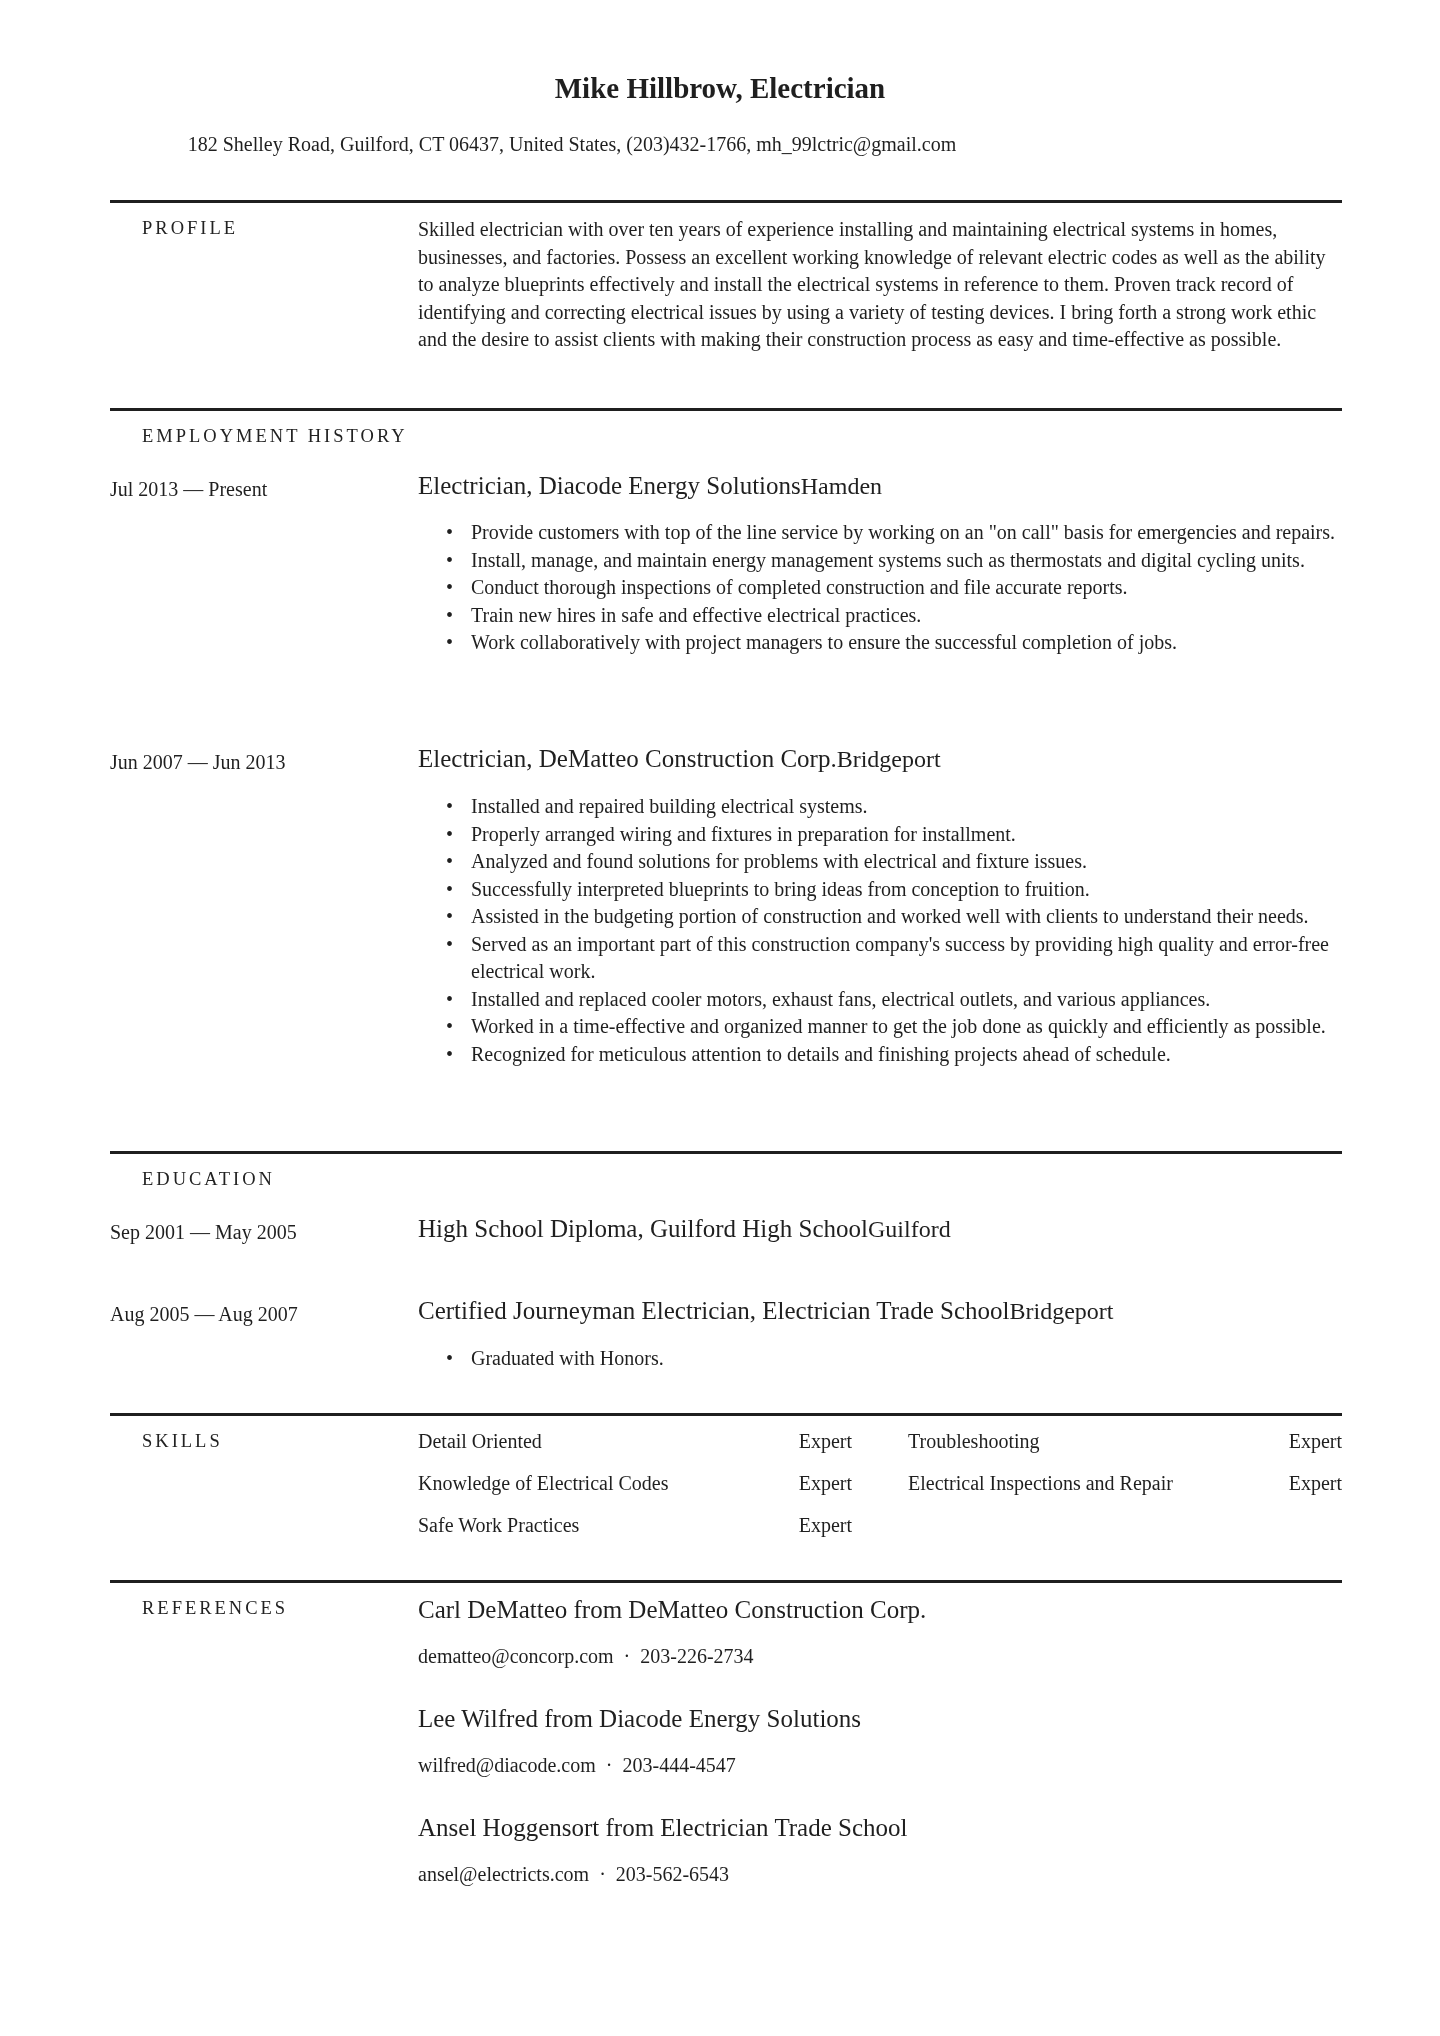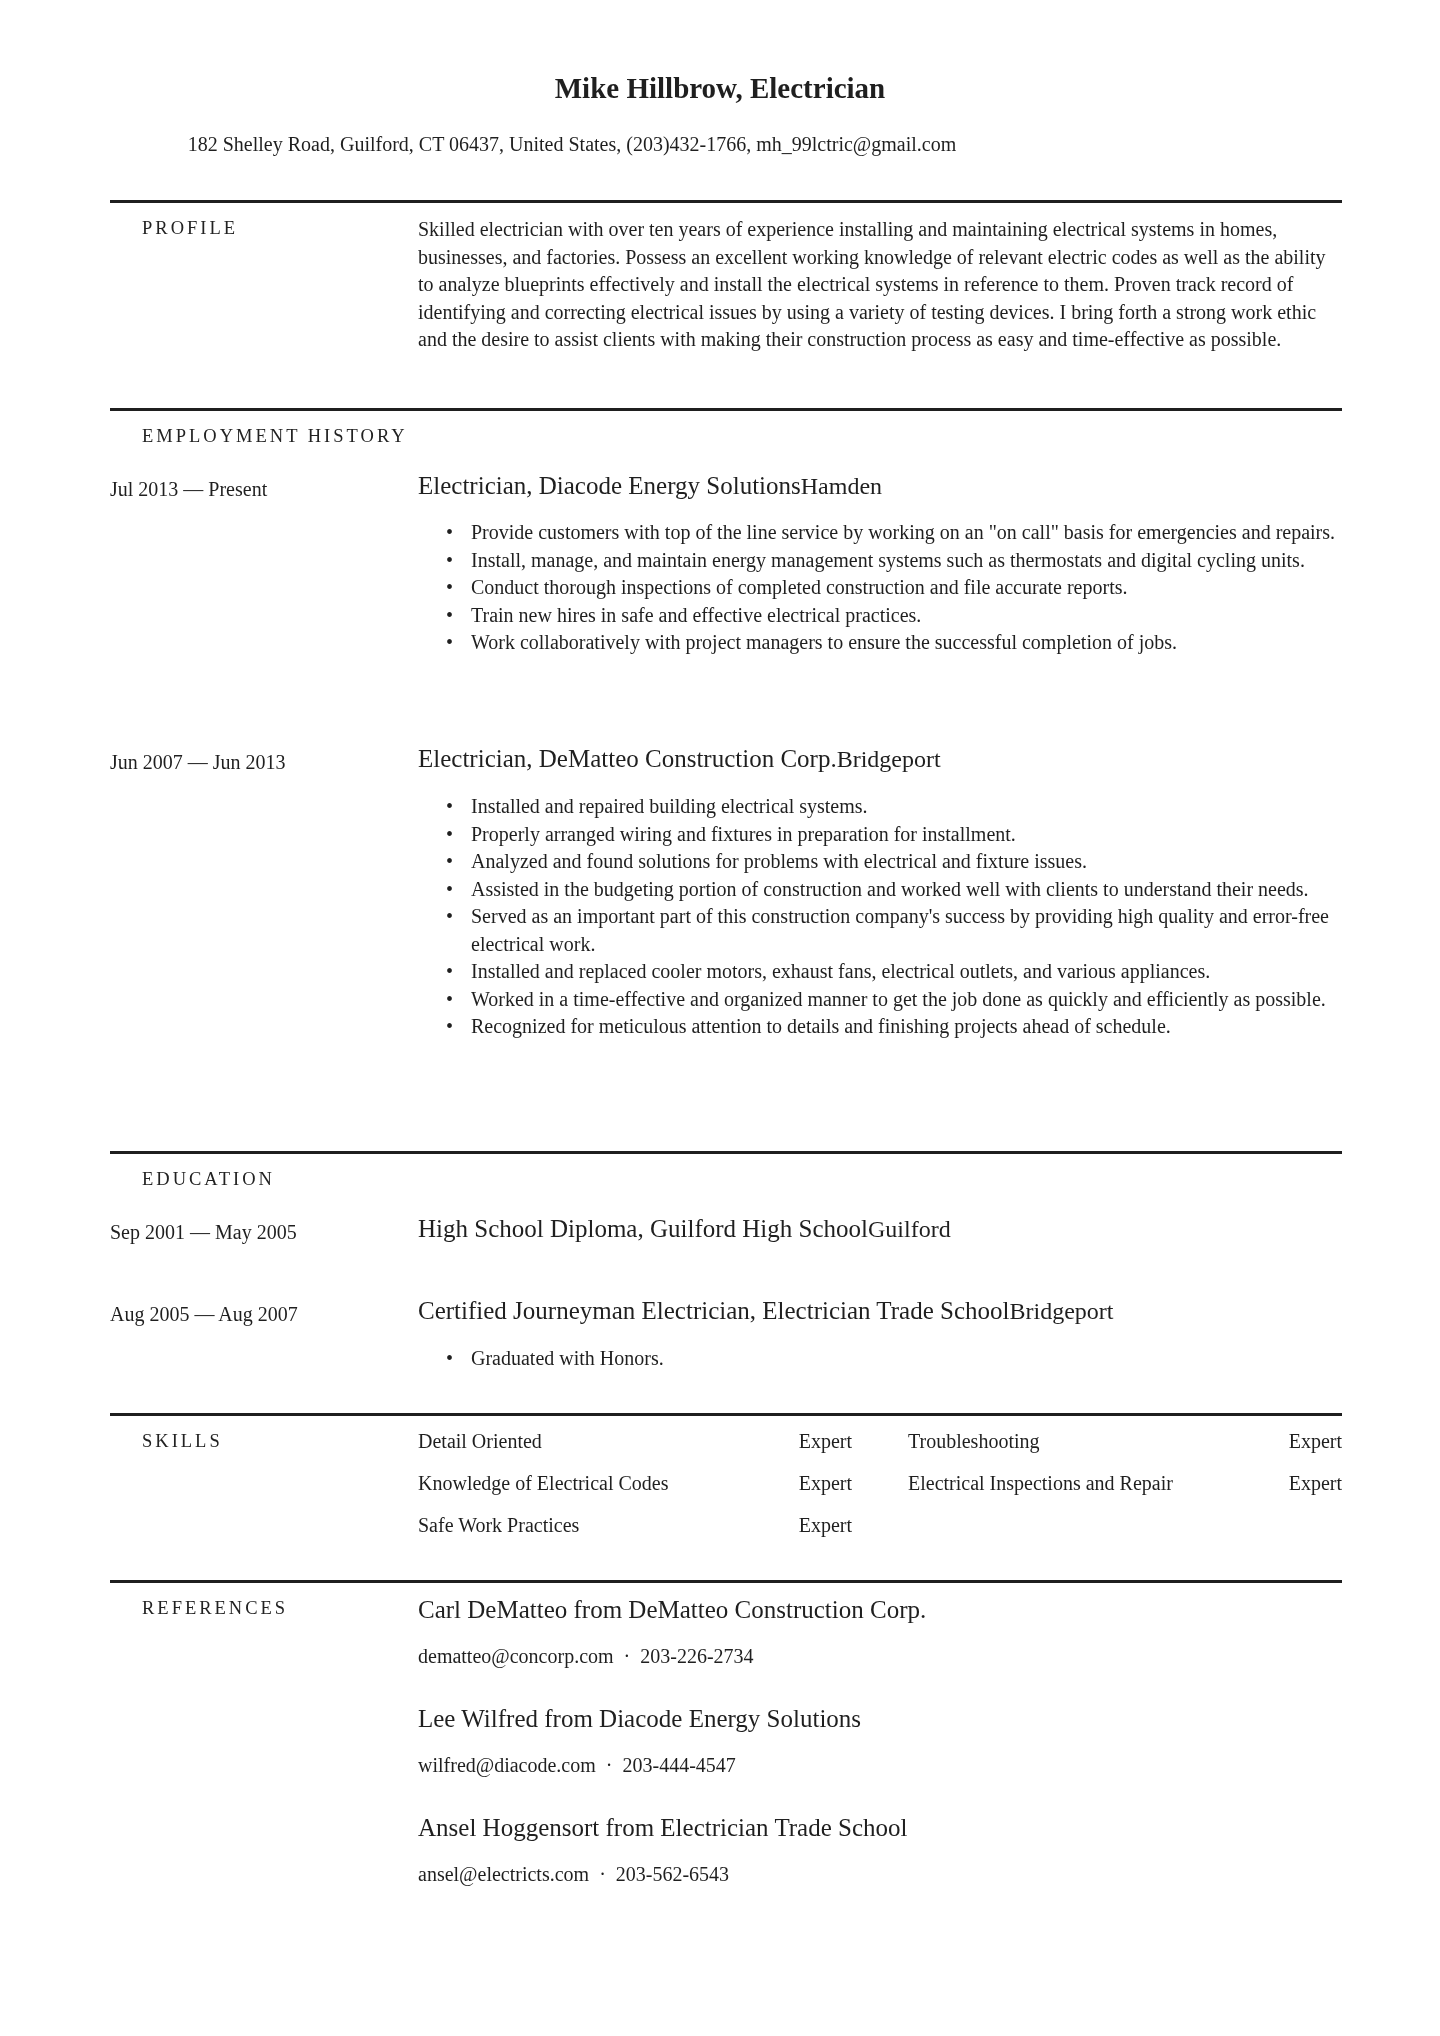--- a/index.html
+++ b/index.html
@@ -52,20 +52,21 @@
 
 <div class="abs date" style="top:751px">Jun 2007 — Jun 2013</div>
 <div class="abs jobrow" style="top:745px">
   <span class="jobtitle">Electrician, DeMatteo Construction Corp.</span>
   <span class="loc">Bridgeport</span>
 </div>
 <ul class="abs content bul" style="top:793px">
   <li>Installed and repaired building electrical systems.</li>
   <li>Properly arranged wiring and fixtures in preparation for installment.</li>
   <li>Analyzed and found solutions for problems with electrical and fixture issues.</li>
+  <li>Successfully interpreted blueprints to bring ideas from conception to fruition.</li>
   <li>Assisted in the budgeting portion of construction and worked well with clients to understand their needs.</li>
   <li>Served as an important part of this construction company's success by providing high quality and error-free electrical work.</li>
   <li>Installed and replaced cooler motors, exhaust fans, electrical outlets, and various appliances.</li>
   <li>Worked in a time-effective and organized manner to get the job done as quickly and efficiently as possible.</li>
   <li>Recognized for meticulous attention to details and finishing projects ahead of schedule.</li>
 </ul>
 
 <div class="abs rule" style="top:1151px"></div>
 <div class="abs label" style="top:1169px">EDUCATION</div>
 

